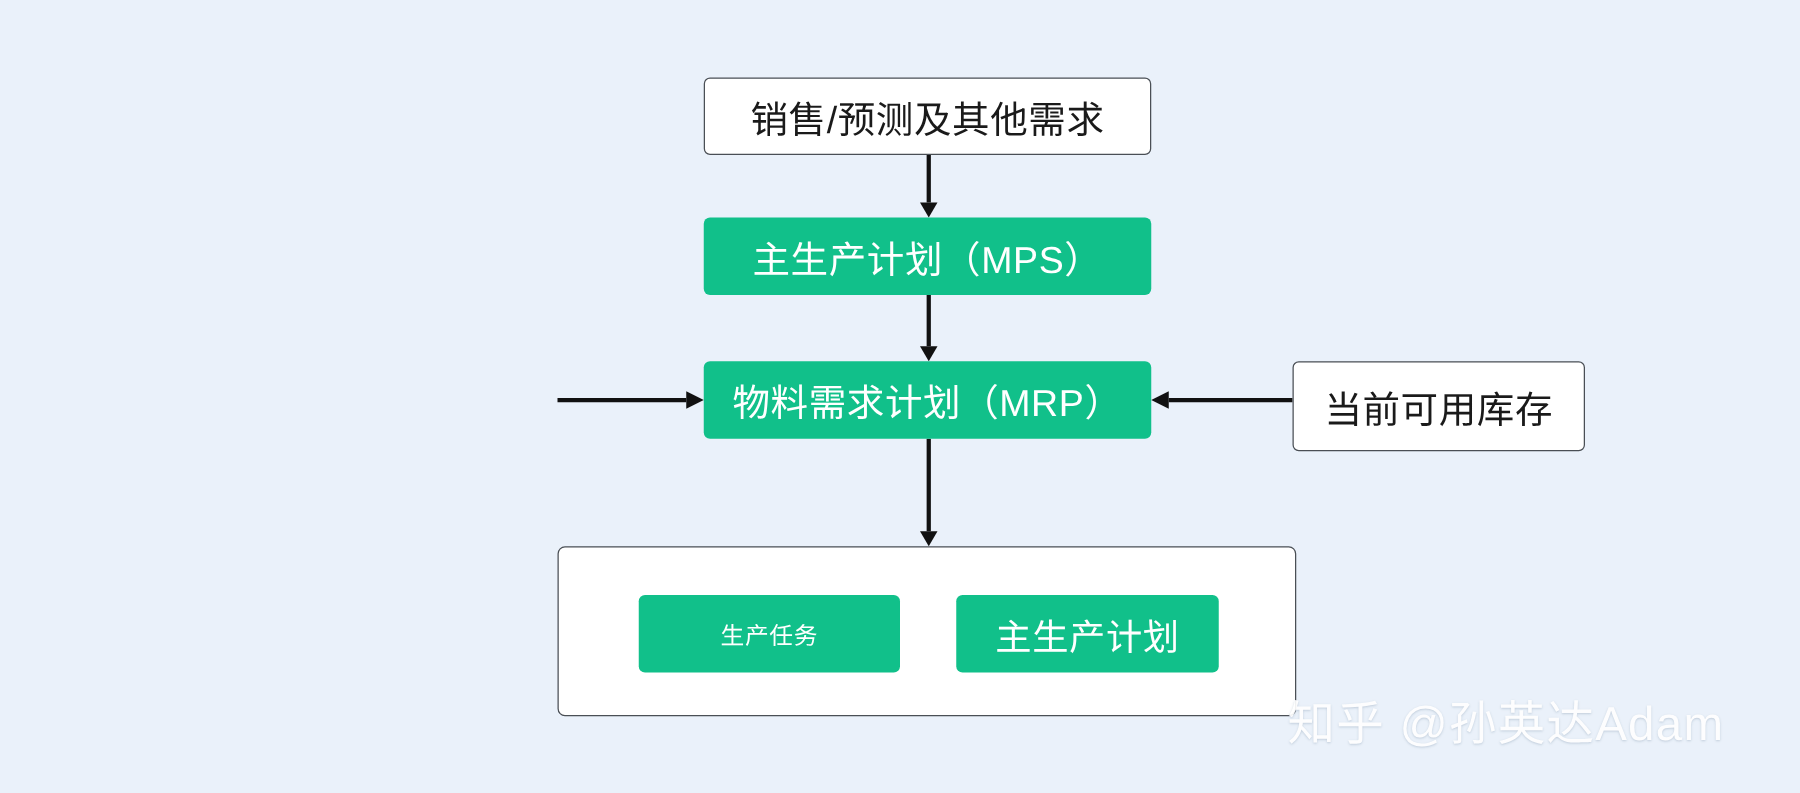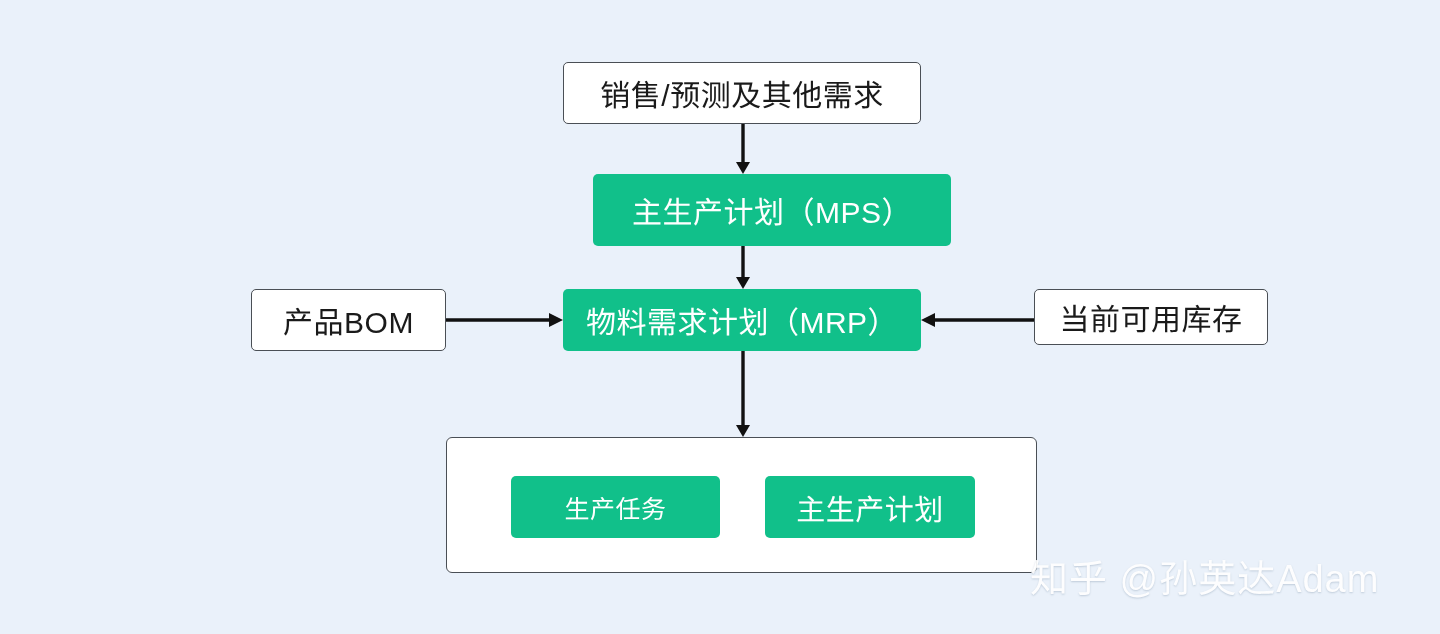--- a/index.html
+++ b/index.html
@@ -44,54 +44,54 @@
     color: #ffffff;
   }
 
   
   .n-demand {
     left: 563px;  top: 62px;
     width: 358px; height: 62px;
     font-size: 30px;
   }
   .n-mps {
-    left: 593px;  top: 174px;
-    width: 358px; height: 72px;
+    left: 563px;  top: 174px;
+    width: 358px; height: 62px;
     font-size: 30px;
   }
   .n-mrp {
     left: 563px;  top: 289px;
     width: 358px; height: 62px;
     font-size: 30px;
   }
   .n-bom {
     left: 251px;  top: 289px;
     width: 195px; height: 62px;
     font-size: 30px;
   }
   .n-stock {
     left: 1034px; top: 289px;
-    width: 234px; height: 56px;
+    width: 234px; height: 72px;
     font-size: 30px;
   }
 
   
   .out-container {
     position: absolute;
     left: 446px; top: 437px;
     width: 591px; height: 136px;
     box-sizing: border-box;
     background: #ffffff;
     border: 1.8px solid #4a4f55;
     border-radius: 6px;
   }
   .n-task {
     left: 511px; top: 476px;
     width: 209px; height: 62px;
-    font-size: 25px;
+    font-size: 19px;
   }
   .n-purchase {
     left: 765px; top: 476px;
     width: 210px; height: 62px;
     font-size: 29px;
   }
 
   
   #connectors {
     position: absolute;
@@ -156,21 +156,20 @@
       <path d="M736,425 L750,425 L743,437 Z" fill="#111111"></path>
     </g>
   </svg>
 
   <div class="node node-white n-demand">销售/预测及其他需求</div>
 
   <div class="node node-green n-mps">主生产计划（MPS）</div>
 
   <div class="node node-green n-mrp">物料需求计划（MRP）</div>
 
-  <div class="node node-white n-bom">产品BOM</div>
 
   <div class="node node-white n-stock">当前可用库存</div>
 
   <div class="out-container"></div>
 
   <div class="node node-green n-task">生产任务</div>
 
   <div class="node node-green n-purchase">主生产计划</div>
 
   <div class="watermark">知乎 @孙英达Adam</div>

